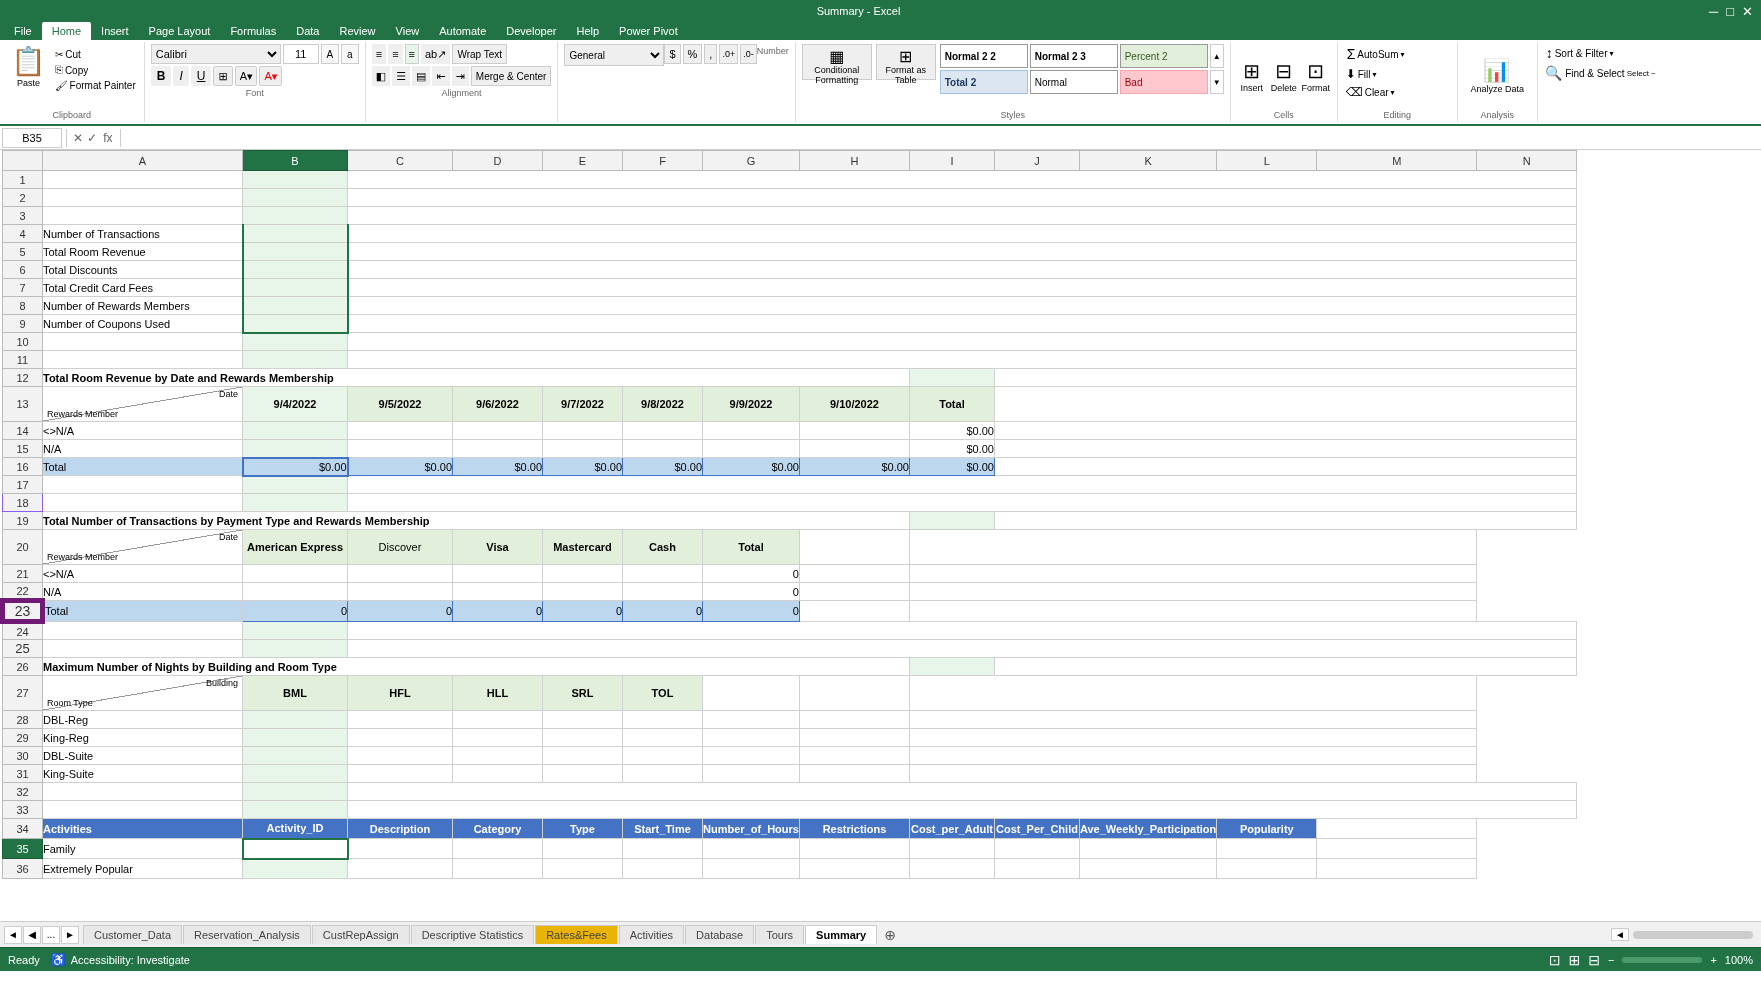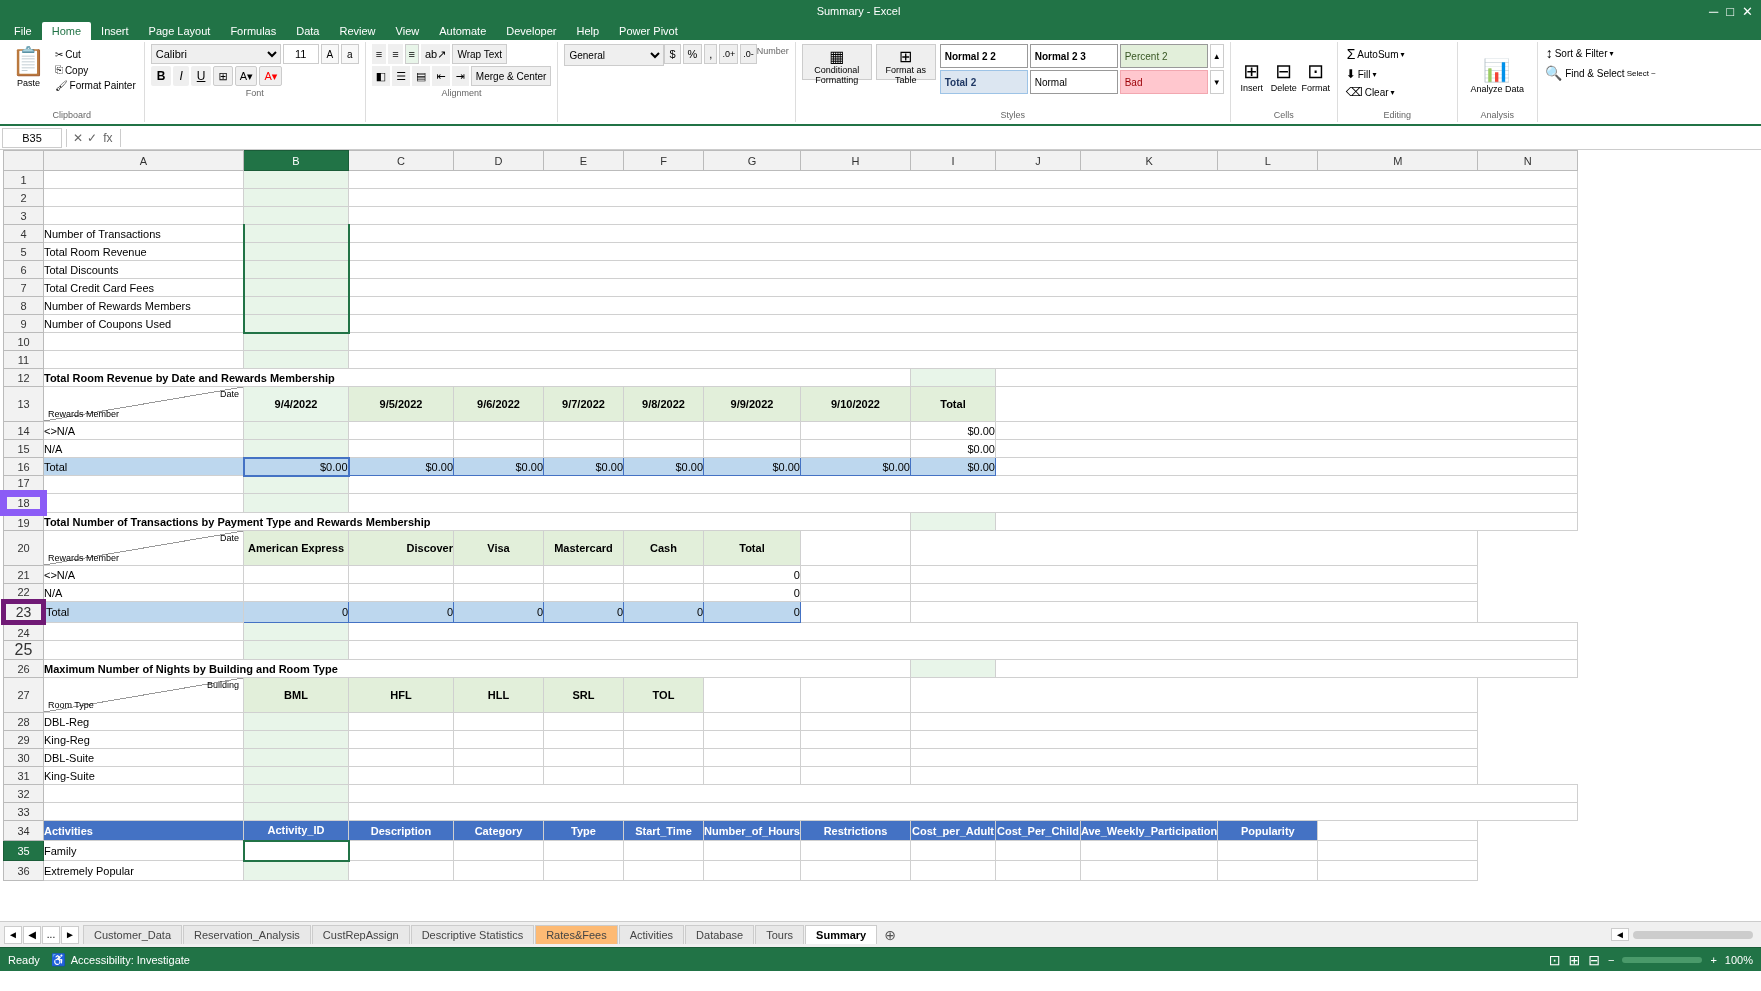--- a/index.html
+++ b/index.html
@@ -409,21 +409,21 @@
       </tr>
 
       <tr>
         <td style="background:#f2f2f2; border:1px solid #bbb; text-align:center; font-size:11px; color:#333; height:18px;">17</td>
         <td style="border:1px solid #d0d0d0; height:18px;"></td>
         <td style="border:1px solid #d0d0d0; height:18px; background:#e8f5e9;"></td>
         <td colspan="12" style="border:1px solid #d0d0d0; height:18px;"></td>
       </tr>
 
       <tr>
-        <td style="background:#f2f2f2; border:7px solid #8b5cf6; text-align:center; font-size:11px; color:#333; height:18px;margin-left:22px;">18</td>
+        <td style="background:#f2f2f2; border:1px solid #8b5cf6; text-align:center; font-size:11px; color:#333; height:18px;margin-left:22px;">18</td>
         <td style="border:1px solid #d0d0d0; height:18px;"></td>
         <td style="border:1px solid #d0d0d0; height:18px; background:#e8f5e9;"></td>
         <td colspan="12" style="border:1px solid #d0d0d0; height:18px;"></td>
       </tr>
 
       <tr>
         <td style="background:#f2f2f2; border:1px solid #bbb; text-align:center; font-size:11px; color:#333; height:18px;">19</td>
         <td colspan="8" style="border:1px solid #d0d0d0; height:18px; font-weight:bold;">Total Number of Transactions by Payment Type and Rewards Membership</td>
         <td style="border:1px solid #d0d0d0; height:18px; background:#e8f5e9;"></td>
         <td colspan="5" style="border:1px solid #d0d0d0; height:18px;"></td>
@@ -432,21 +432,21 @@
       <tr>
         <td style="background:#f2f2f2; border:1px solid #bbb; text-align:center; font-size:11px; color:#333; height:34px;">20</td>
         <td style="border:1px solid #d0d0d0; height:34px; position:relative; overflow:hidden;">
           <div style="position:relative; width:100%; height:34px; font-size:10px;">
             <div style="position:absolute; top:0; left:0; width:100%; height:100%; background:linear-gradient(to bottom right, transparent calc(50% - 0.5px), #999 calc(50% - 0.5px), #999 calc(50% + 0.5px), transparent calc(50% + 0.5px));"></div>
             <span style="position:absolute; top:2px; right:4px; font-size:9px;">Date</span>
             <span style="position:absolute; bottom:2px; left:4px; font-size:9px;">Rewards Member</span>
           </div>
         </td>
         <td style="border:1px solid #d0d0d0; height:34px; background:#e2efda; text-align:center; font-weight:bold;">American Express</td>
-        <td style="border:1px solid #d0d0d0; height:34px; background:#e2efda; text-align:right; font-weight:bold;">Discover</td>
+        <td style="border:1px solid #d0d0d0; height:34px; background:#e2efda; text-align:center; font-weight:normal;">Discover</td>
         <td style="border:1px solid #d0d0d0; height:34px; background:#e2efda; text-align:center; font-weight:bold;">Visa</td>
         <td style="border:1px solid #d0d0d0; height:34px; background:#e2efda; text-align:center; font-weight:bold;">Mastercard</td>
         <td style="border:1px solid #d0d0d0; height:34px; background:#e2efda; text-align:center; font-weight:bold;">Cash</td>
         <td style="border:1px solid #d0d0d0; height:34px; background:#e2efda; text-align:center; font-weight:bold;">Total</td>
         <td style="border:1px solid #d0d0d0; height:34px;"></td>
         <td colspan="5" style="border:1px solid #d0d0d0; height:34px;"></td>
       </tr>
 
       <tr>
         <td style="background:#f2f2f2; border:1px solid #bbb; text-align:center; font-size:11px; color:#333; height:18px;">21</td>
@@ -488,21 +488,21 @@
       </tr>
 
       <tr>
         <td style="background:#f2f2f2; border:1px solid #bbb; text-align:center; font-size:11px; color:#333; height:18px;">24</td>
         <td style="border:1px solid #d0d0d0; height:18px;"></td>
         <td style="border:1px solid #d0d0d0; height:18px; background:#e8f5e9;"></td>
         <td colspan="12" style="border:1px solid #d0d0d0; height:18px;"></td>
       </tr>
 
       <tr>
-        <td style="background:#f2f2f2; border:1px solid #bbb; text-align:center; font-size:16px; color:#333; height:18px;">25</td>
+        <td style="background:#f2f2f2; border:1px solid #bbb; text-align:center; font-size:13px; color:#333; height:18px;">25</td>
         <td style="border:1px solid #d0d0d0; height:18px;"></td>
         <td style="border:1px solid #d0d0d0; height:18px; background:#e8f5e9;"></td>
         <td colspan="12" style="border:1px solid #d0d0d0; height:18px;"></td>
       </tr>
 
       <tr>
         <td style="background:#f2f2f2; border:1px solid #bbb; text-align:center; font-size:11px; color:#333; height:18px;">26</td>
         <td colspan="8" style="border:1px solid #d0d0d0; height:18px; font-weight:bold;">Maximum Number of Nights by Building and Room Type</td>
         <td style="border:1px solid #d0d0d0; height:18px; background:#e8f5e9;"></td>
         <td colspan="5" style="border:1px solid #d0d0d0; height:18px;"></td>
@@ -652,21 +652,21 @@
     <button style="border:1px solid #ccc; background:#fff; width:18px; height:18px; font-size:10px; cursor:pointer; display:flex; align-items:center; justify-content:center;">◄</button>
     <button style="border:1px solid #ccc; background:#fff; width:18px; height:18px; font-size:10px; cursor:pointer; display:flex; align-items:center; justify-content:center;">◀</button>
     <button style="border:1px solid #ccc; background:#fff; width:18px; height:18px; font-size:10px; cursor:pointer; display:flex; align-items:center; justify-content:center;">...</button>
     <button style="border:1px solid #ccc; background:#fff; width:18px; height:18px; font-size:10px; cursor:pointer; display:flex; align-items:center; justify-content:center;">►</button>
   </div>
   <div style="display:flex; gap:0;">
     <div style="padding:3px 10px; font-size:11px; cursor:pointer; border:1px solid #ccc; border-bottom:none; background:#e8e8e8; color:#444; margin-right:1px;">Customer_Data</div>
     <div style="padding:3px 10px; font-size:11px; cursor:pointer; border:1px solid #ccc; border-bottom:none; background:#e8e8e8; color:#444; margin-right:1px;">Reservation_Analysis</div>
     <div style="padding:3px 10px; font-size:11px; cursor:pointer; border:1px solid #ccc; border-bottom:none; background:#e8e8e8; color:#444; margin-right:1px;">CustRepAssign</div>
     <div style="padding:3px 10px; font-size:11px; cursor:pointer; border:1px solid #ccc; border-bottom:none; background:#e8e8e8; color:#444; margin-right:1px;">Descriptive Statistics</div>
-    <div style="padding:3px 10px; font-size:11px; cursor:pointer; border:1px solid #ccc; border-bottom:none; background:#fdba74; color:#444; margin-right:1px;text-align:center;">Rates&amp;Fees</div>
+    <div style="padding:3px 10px; font-size:11px; cursor:pointer; border:1px solid #ccc; border-bottom:none; background:#eab308; color:#444; margin-right:1px;text-align:center;">Rates&amp;Fees</div>
     <div style="padding:3px 10px; font-size:11px; cursor:pointer; border:1px solid #ccc; border-bottom:none; background:#e8e8e8; color:#444; margin-right:1px;">Activities</div>
     <div style="padding:3px 10px; font-size:11px; cursor:pointer; border:1px solid #ccc; border-bottom:none; background:#e8e8e8; color:#444; margin-right:1px;">Database</div>
     <div style="padding:3px 10px; font-size:11px; cursor:pointer; border:1px solid #ccc; border-bottom:none; background:#e8e8e8; color:#444; margin-right:1px;">Tours</div>
     <div style="padding:3px 10px; font-size:11px; cursor:pointer; border:1px solid #ccc; border-bottom:none; background:#fff; color:#000; font-weight:bold; margin-right:1px;">Summary</div>
   </div>
   <div style="padding:2px 6px; font-size:14px; cursor:pointer; color:#555;">⊕</div>
   <div style="margin-left:auto; display:flex; align-items:center; gap:4px; padding-right:8px;">
     <span style="cursor:pointer; font-size:10px; border:1px solid #ccc; padding:0 3px; background:#fff;">◄</span>
     <span style="width:120px; height:8px; background:#ccc; border-radius:4px;"></span>
   </div>

